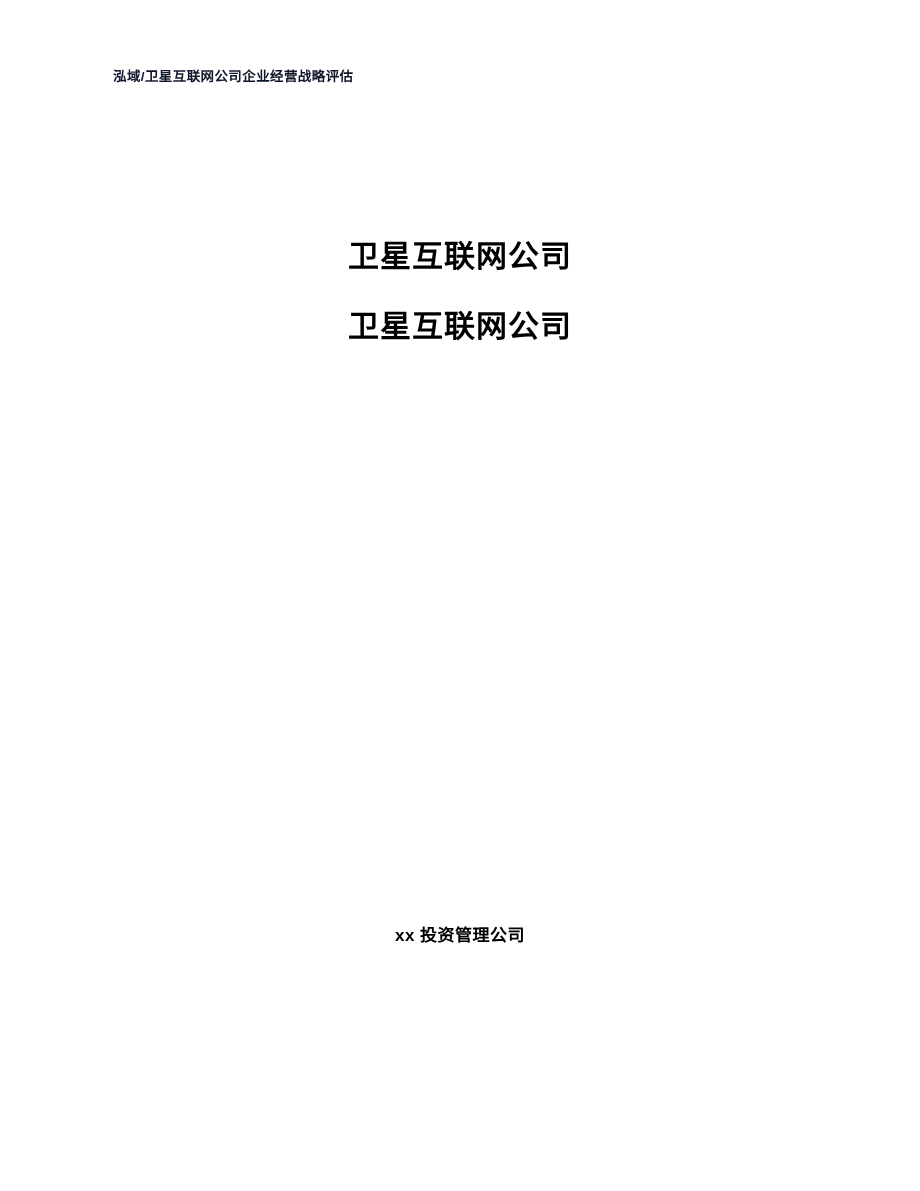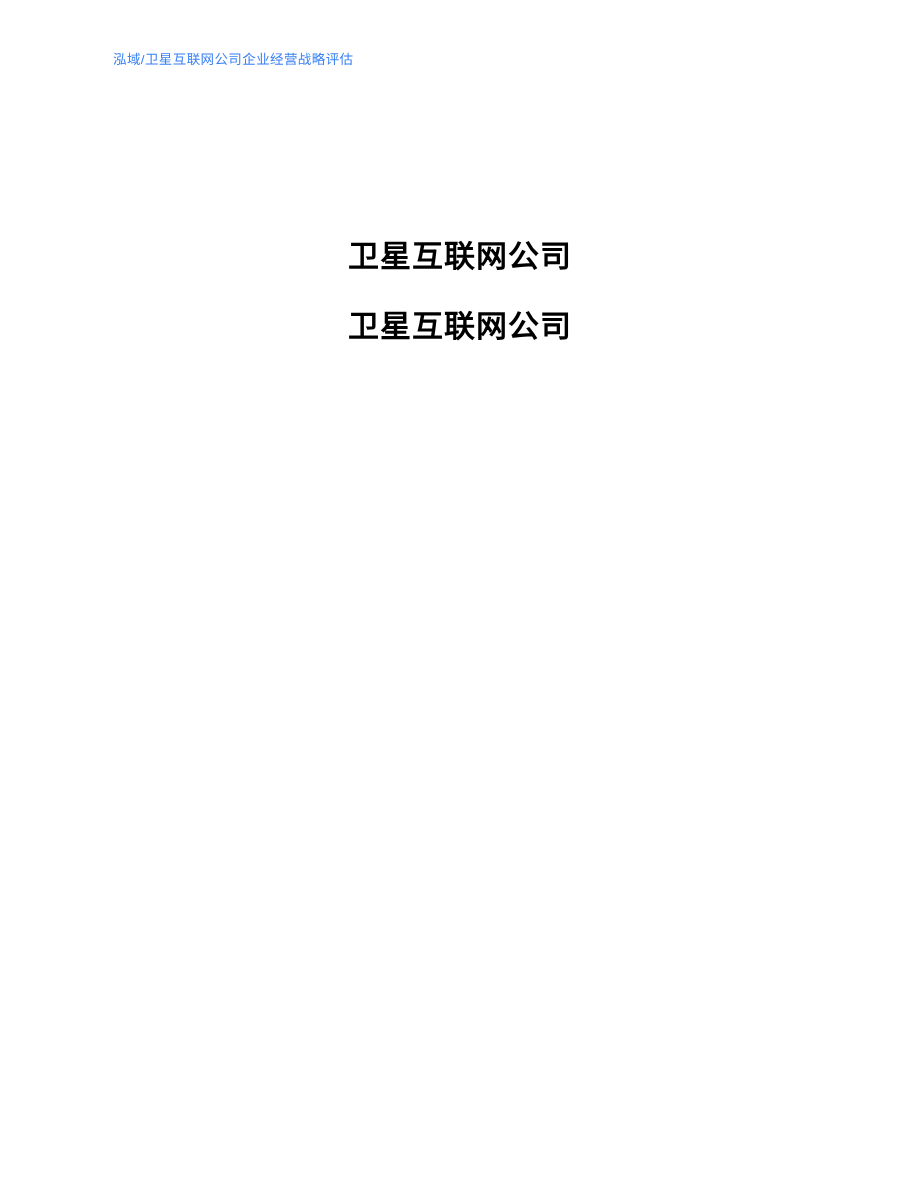--- a/index.html
+++ b/index.html
@@ -15,26 +15,26 @@
     overflow: hidden;
   }
   .page {
     position: relative;
     width: 920px;
     height: 1191px;
     box-sizing: border-box;
   }
   .header-line {
     position: absolute;
-    top: 48px;
+    top: 65px;
     left: 113px;
     font-size: 13.5px;
-    font-weight: 400;
+    font-weight: 700;
     letter-spacing: 0.4px;
-    color: #3b82f6;
+    color: #0f172a;
     white-space: nowrap;
   }
   .title-block {
     position: absolute;
     top: 222px;
     left: 0;
     width: 920px;
     text-align: center;
   }
   .title-line {
@@ -63,14 +63,17 @@
 
 <div class="page">
 
   <div class="header-line">泓域/卫星互联网公司企业经营战略评估</div>
 
   <div class="title-block">
     <div class="title-line">卫星互联网公司</div>
     <div class="title-line">卫星互联网公司</div>
   </div>
 
+  <div class="footer-block">
+    <div class="footer-text">xx 投资管理公司</div>
+  </div>
 
 </div>
 
 </body></html>

